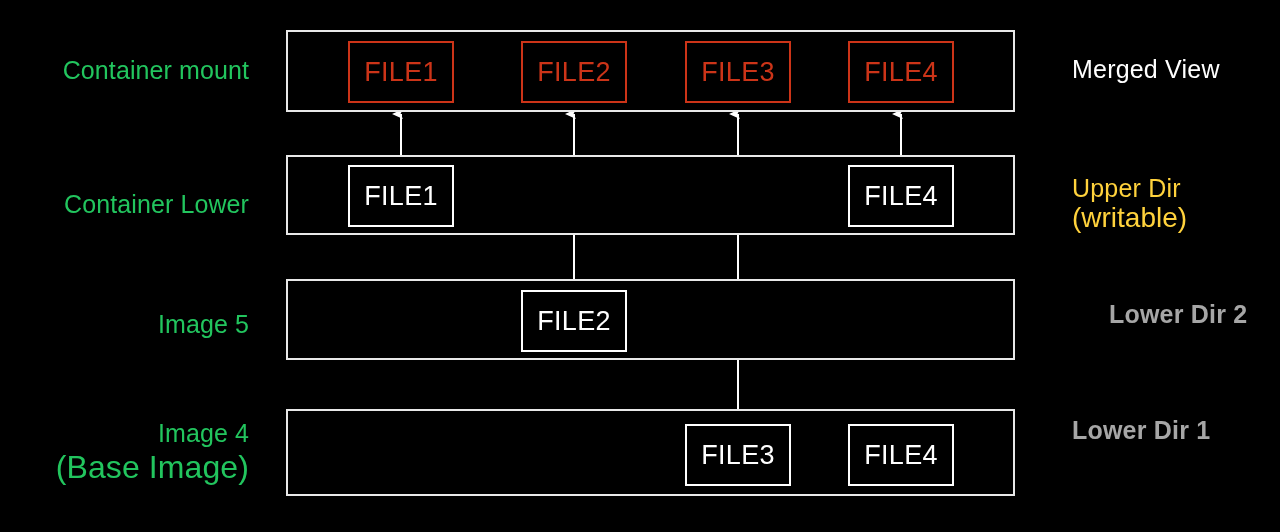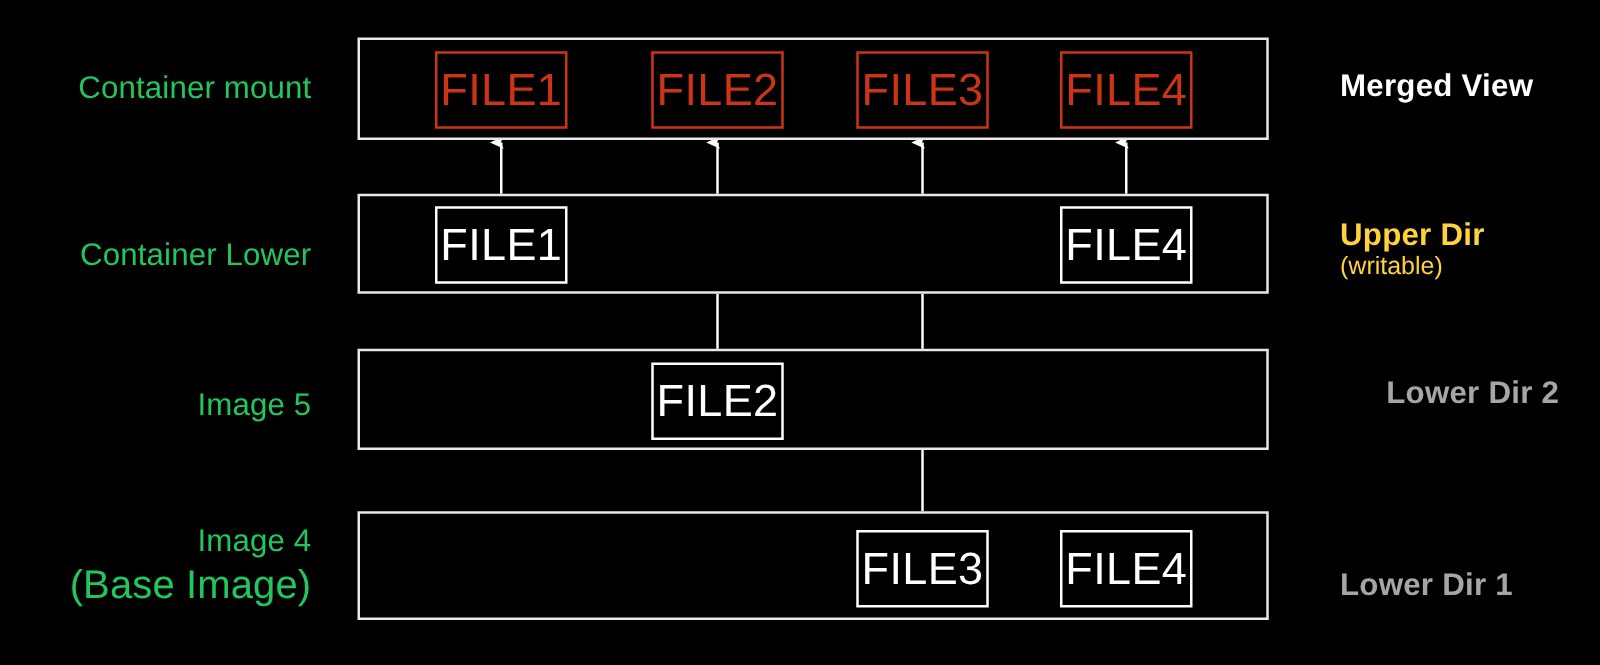--- a/index.html
+++ b/index.html
@@ -39,26 +39,26 @@
   
   .right-label {
     position: absolute;
     left: 1072px;
     white-space: nowrap;
     line-height: 1.14;
   }
   .right-label .main {
     display: block;
     font-size: 25px;
-    font-weight: 700;
+    font-weight: 400;
     letter-spacing: .2px;
   }
   .right-label .sub {
     display: block;
-    font-size: 20px;
+    font-size: 28px;
     font-weight: 400;
     margin-top: -1px;
   }
   .rl-white .main { color: #ffffff; }
   .rl-yellow .main { color: #ffd23c; }
   .rl-yellow .sub  { color: #ffd23c; }
   .rl-gray  .main  { color: #a6a6a6; font-weight: 700; }
 
   
   .layer-rect {
@@ -72,21 +72,21 @@
 
   
   .file-box {
     position: absolute;
     width: 106px;
     height: 62px;
     box-sizing: border-box;
     display: flex;
     align-items: center;
     justify-content: center;
-    font-size: 36px;
+    font-size: 27px;
     font-weight: 400;
     letter-spacing: .3px;
     background: #000000;
   }
   .file-white {
     border: 2px solid #ffffff;
     color: #ffffff;
   }
   .file-red {
     border: 2px solid #cc3418;
@@ -186,17 +186,17 @@
     <span class="sub">(Base Image)</span>
   </div>
 
   <div class="file-box file-white" style="left:685px; top:424px;">
     <span>FILE3</span>
   </div>
   <div class="file-box file-white" style="left:848px; top:424px;">
     <span>FILE4</span>
   </div>
 
-  <div class="right-label rl-gray" style="top:454px;">
+  <div class="right-label rl-gray" style="top:416px;">
     <span class="main">Lower Dir 1</span>
   </div>
 
 </div>
 
 </body></html>

